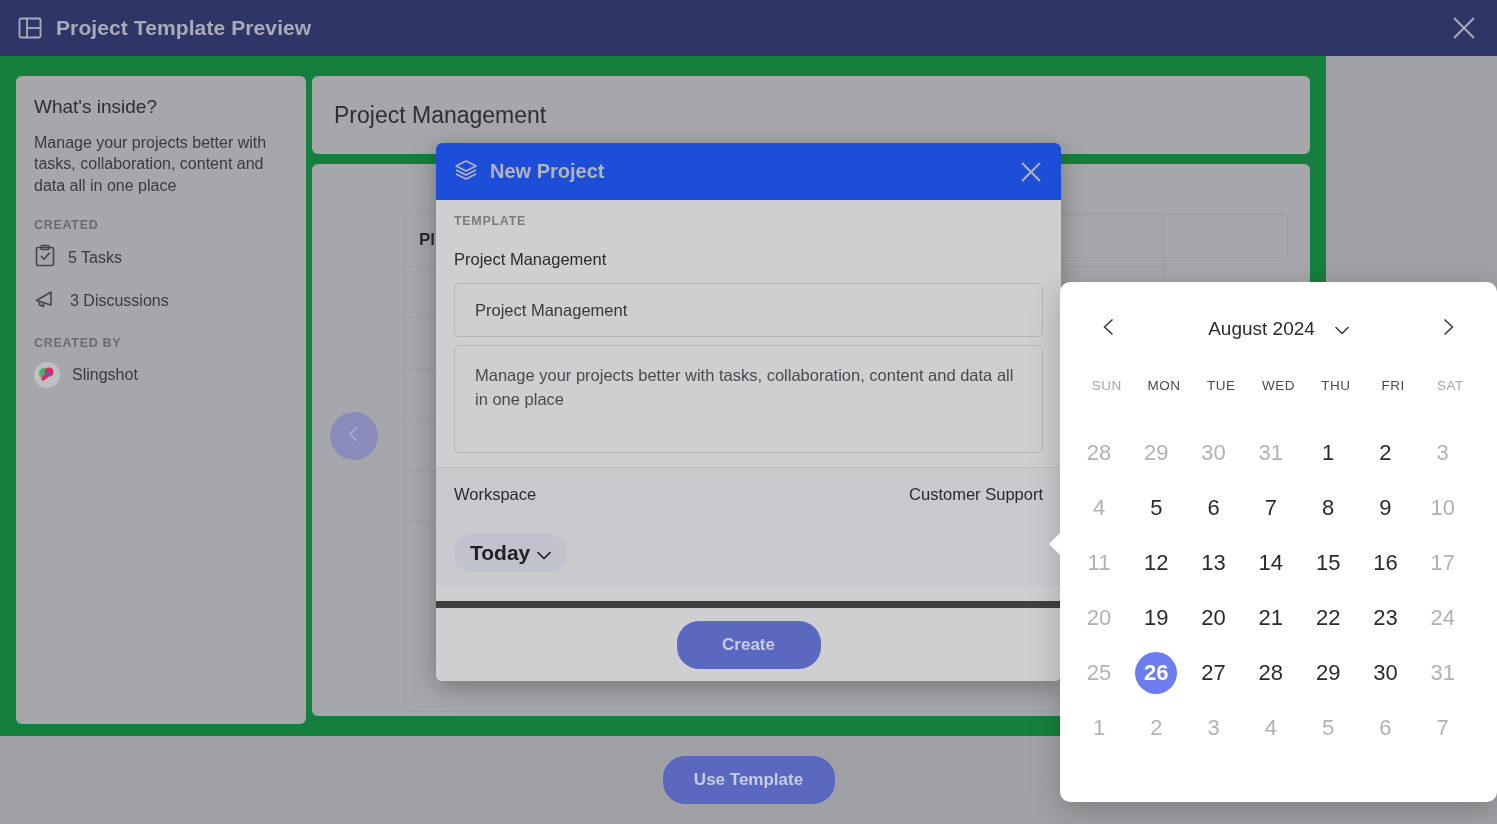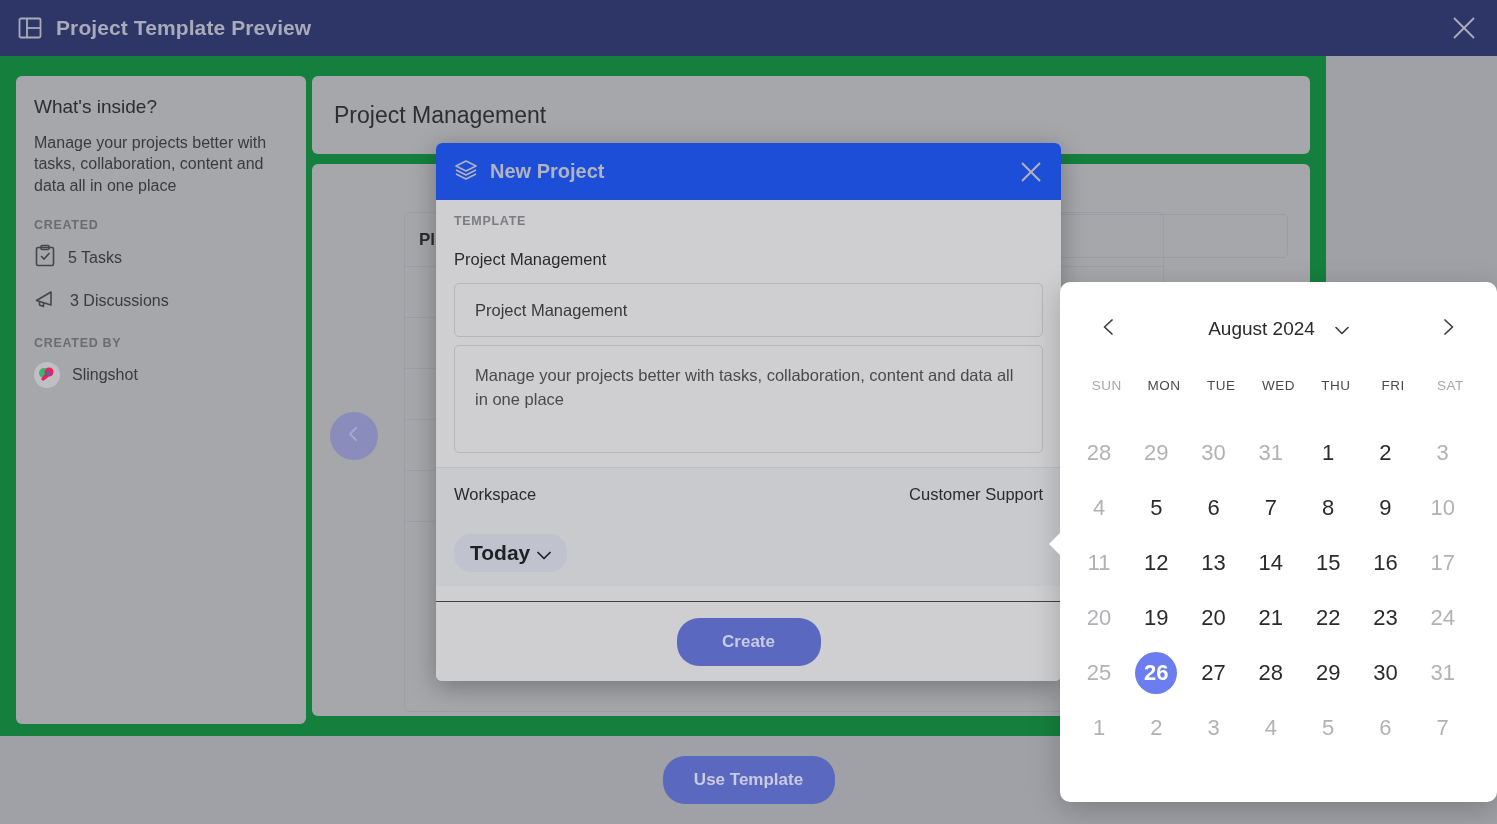--- a/index.html
+++ b/index.html
@@ -216,21 +216,21 @@
     border-radius: 17px;
     padding: 7px 16px;
     display: flex; align-items: center; gap: 7px;
     font-size: 21px; color: #1f2024; font-weight: bold;
     cursor: pointer;
   }
   .modal-footer {
     position: absolute; left: 0; bottom: 0;
     width: 100%; height: 80px;
     background: #cfcfd2;
-    border-top: 1px solid #404040;
+    border-top: 7px solid #404040;
     display: flex; align-items: center; justify-content: center;
   }
   .btn-create { width: 144px; height: 48px; }
 
   
   .calendar {
     position: absolute;
     left: 1060px; top: 282px;
     width: 437px; height: 520px;
     background: #ffffff;

